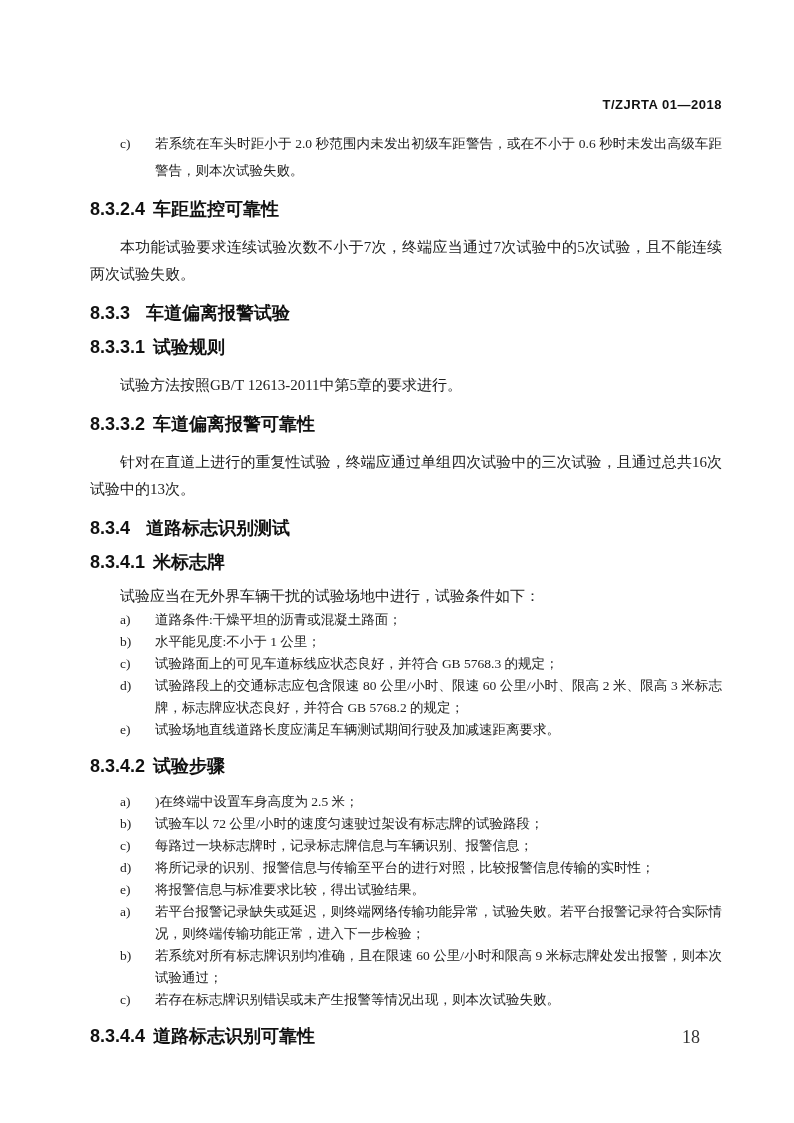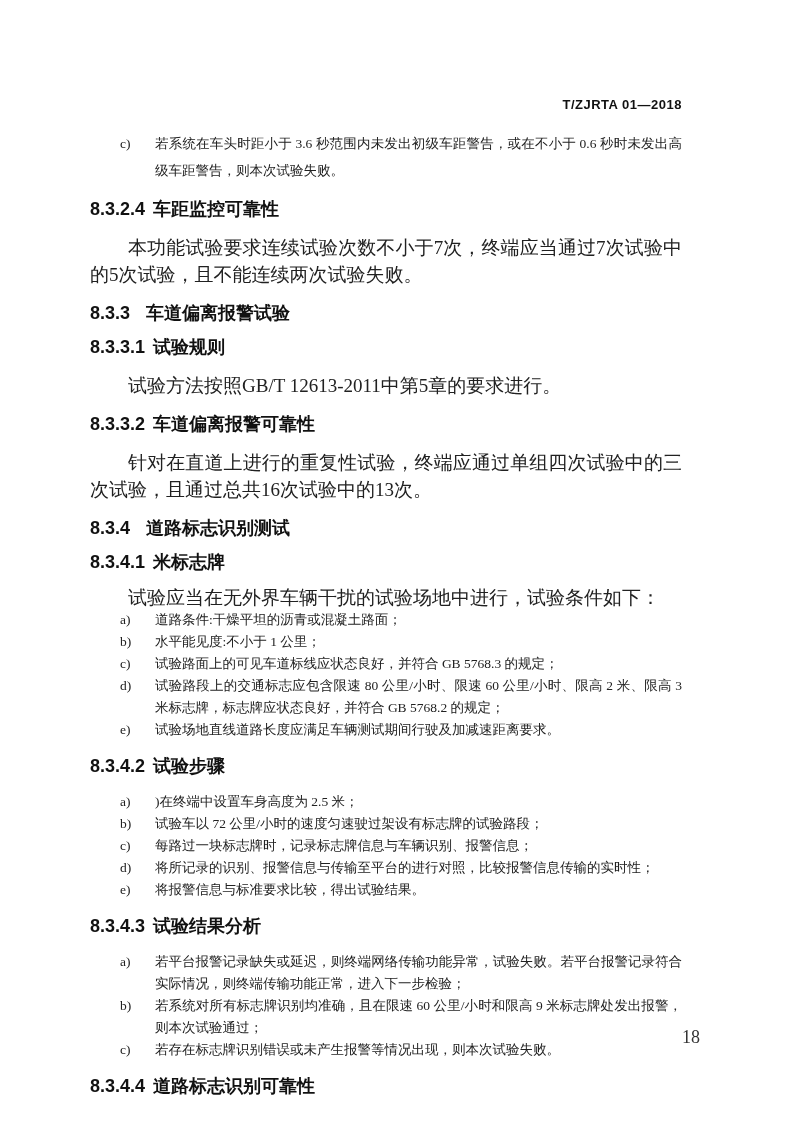--- a/index.html
+++ b/index.html
@@ -3,40 +3,40 @@
 <meta charset="utf-8">
 <style>
   html,body{margin:0;padding:0;}
   body{
     width:794px;height:1123px;background:#ffffff;position:relative;
     font-family:"Liberation Serif","DejaVu Serif",serif;
     color:#212121;overflow:hidden;
   }
   .page{
     position:absolute;top:0;left:0;width:794px;height:1123px;
-    box-sizing:border-box;padding:97px 112px 0 90px;
+    box-sizing:border-box;padding:97px 72px 0 90px;
   }
   .doc-header{
     text-align:right;
     font-family:"Liberation Sans","DejaVu Sans",sans-serif;
     font-weight:bold;font-size:13px;line-height:16px;color:#111;
     margin:0 0 17px 0;letter-spacing:.5px;
   }
   .heading{
     font-family:"Liberation Sans","DejaVu Sans",sans-serif;
     font-weight:bold;font-size:18px;line-height:18px;color:#111;
     margin:16px 0 16px 0;
   }
   .heading .h-num{margin-right:8px;}
   .heading.wide-gap .h-num{margin-right:16px;}
   .para{
-    font-size:19px;line-height:27px;margin:0;
+    font-size:15px;line-height:27px;margin:0;
     text-indent:2em;text-align:justify;word-break:break-all;
   }
-  .para.intro{line-height:22px;}
+  .para.intro{line-height:22px;font-family:Liberation Mono, monospace;}
   .list{margin:0;}
   .list-item{
     display:flex;margin-left:30px;font-size:13.5px;line-height:22px;
   }
   .list-item.loose{line-height:27px;}
   .list-item .marker{flex:none;width:35px;}
   .list-item .item-text{flex:1;text-align:justify;word-break:break-all;}
   .page-number{
     position:absolute;top:1030px;right:94px;
     font-size:18px;color:#333;line-height:15px;
@@ -44,21 +44,21 @@
 </style>
 </head>
 <body>
 
 <div class="page">
 
   <div class="doc-header">T/ZJRTA 01—2018</div>
 
   <div class="list-item loose">
     <span class="marker">c)</span>
-    <span class="item-text">若系统在车头时距小于 3.6 秒范围内未发出初级车距警告，或在不小于 0.6 秒时未发出高级车距警告，则本次试验失败。</span>
+    <span class="item-text">若系统在车头时距小于 2.0 秒范围内未发出初级车距警告，或在不小于 0.6 秒时未发出高级车距警告，则本次试验失败。</span>
   </div>
 
   <div class="heading">
     <span class="h-num">8.3.2.4</span><span>车距监控可靠性</span>
   </div>
   <p class="para">本功能试验要求连续试验次数不小于7次，终端应当通过7次试验中的5次试验，且不能连续两次试验失败。</p>
 
   <div class="heading wide-gap">
     <span class="h-num">8.3.3</span><span>车道偏离报警试验</span>
   </div>
@@ -123,23 +123,20 @@
     <div class="list-item">
       <span class="marker">d)</span>
       <span class="item-text">将所记录的识别、报警信息与传输至平台的进行对照，比较报警信息传输的实时性；</span>
     </div>
     <div class="list-item">
       <span class="marker">e)</span>
       <span class="item-text">将报警信息与标准要求比较，得出试验结果。</span>
     </div>
   </div>
 
-  <div class="heading">
-    <span class="h-num">8.3.4.3</span><span>试验结果分析</span>
-  </div>
   <div class="list">
     <div class="list-item">
       <span class="marker">a)</span>
       <span class="item-text">若平台报警记录缺失或延迟，则终端网络传输功能异常，试验失败。若平台报警记录符合实际情况，则终端传输功能正常，进入下一步检验；</span>
     </div>
     <div class="list-item">
       <span class="marker">b)</span>
       <span class="item-text">若系统对所有标志牌识别均准确，且在限速 60 公里/小时和限高 9 米标志牌处发出报警，则本次试验通过；</span>
     </div>
     <div class="list-item">

